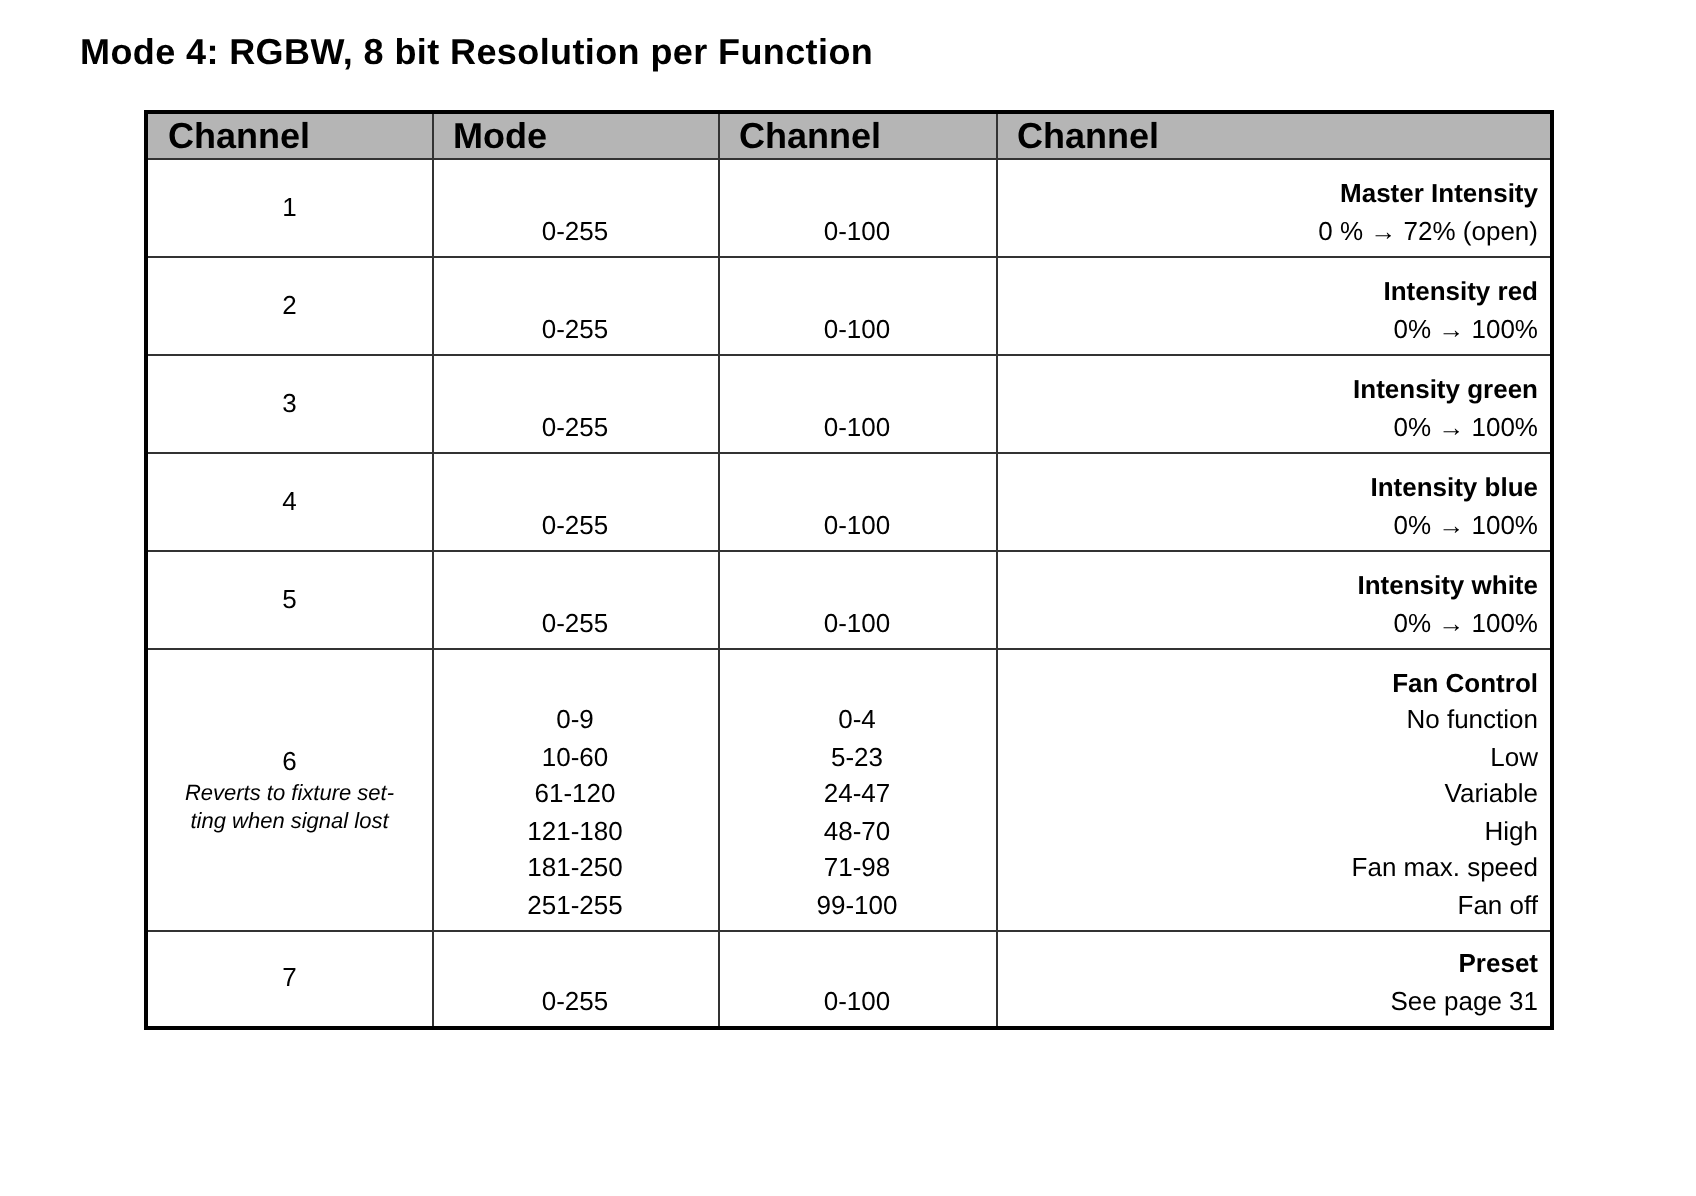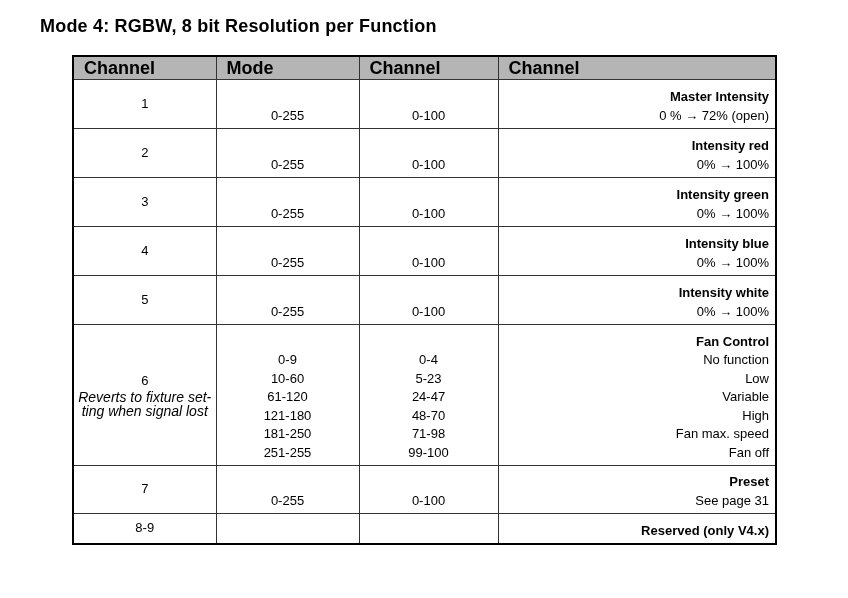--- a/index.html
+++ b/index.html
@@ -67,21 +67,21 @@
   }
   td.fn {
     vertical-align: bottom;
     padding: 2px 6px 3px 8px;
     text-align: right;
   }
   .fn-title { font-weight: bold; }
   .fn-lines { white-space: pre-line; }
   .ch-note {
     font-style: italic;
-    font-size: 14px;
+    font-size: 11px;
     line-height: 13.5px;
     white-space: pre-line;
     margin-top: 1px;
   }
 </style>
 </head>
 <body>
 
 <div class="page-title">Mode 4: RGBW, 8 bit Resolution per Function</div>
 
@@ -189,26 +189,15 @@
         <td class="ch">
             <div>7</div>
           </td>
         <td class="val">0-255</td>
         <td class="val">0-100</td>
         <td class="fn">
           <div class="fn-title">Preset</div>
           <div class="fn-lines">See page 31</div>
         </td>
       </tr>
-      <tr class="h24">
-        <td class="ch">
-            <div>8-9</div>
-          </td>
-        <td class="val"></td>
-        <td class="val"></td>
-        <td class="fn">
-          <div class="fn-title">Reserved (only V4.x)</div>
-          <div class="fn-lines"></div>
-        </td>
-      </tr>
     </tbody>
   </table>
 </div>
 
 </body></html>

